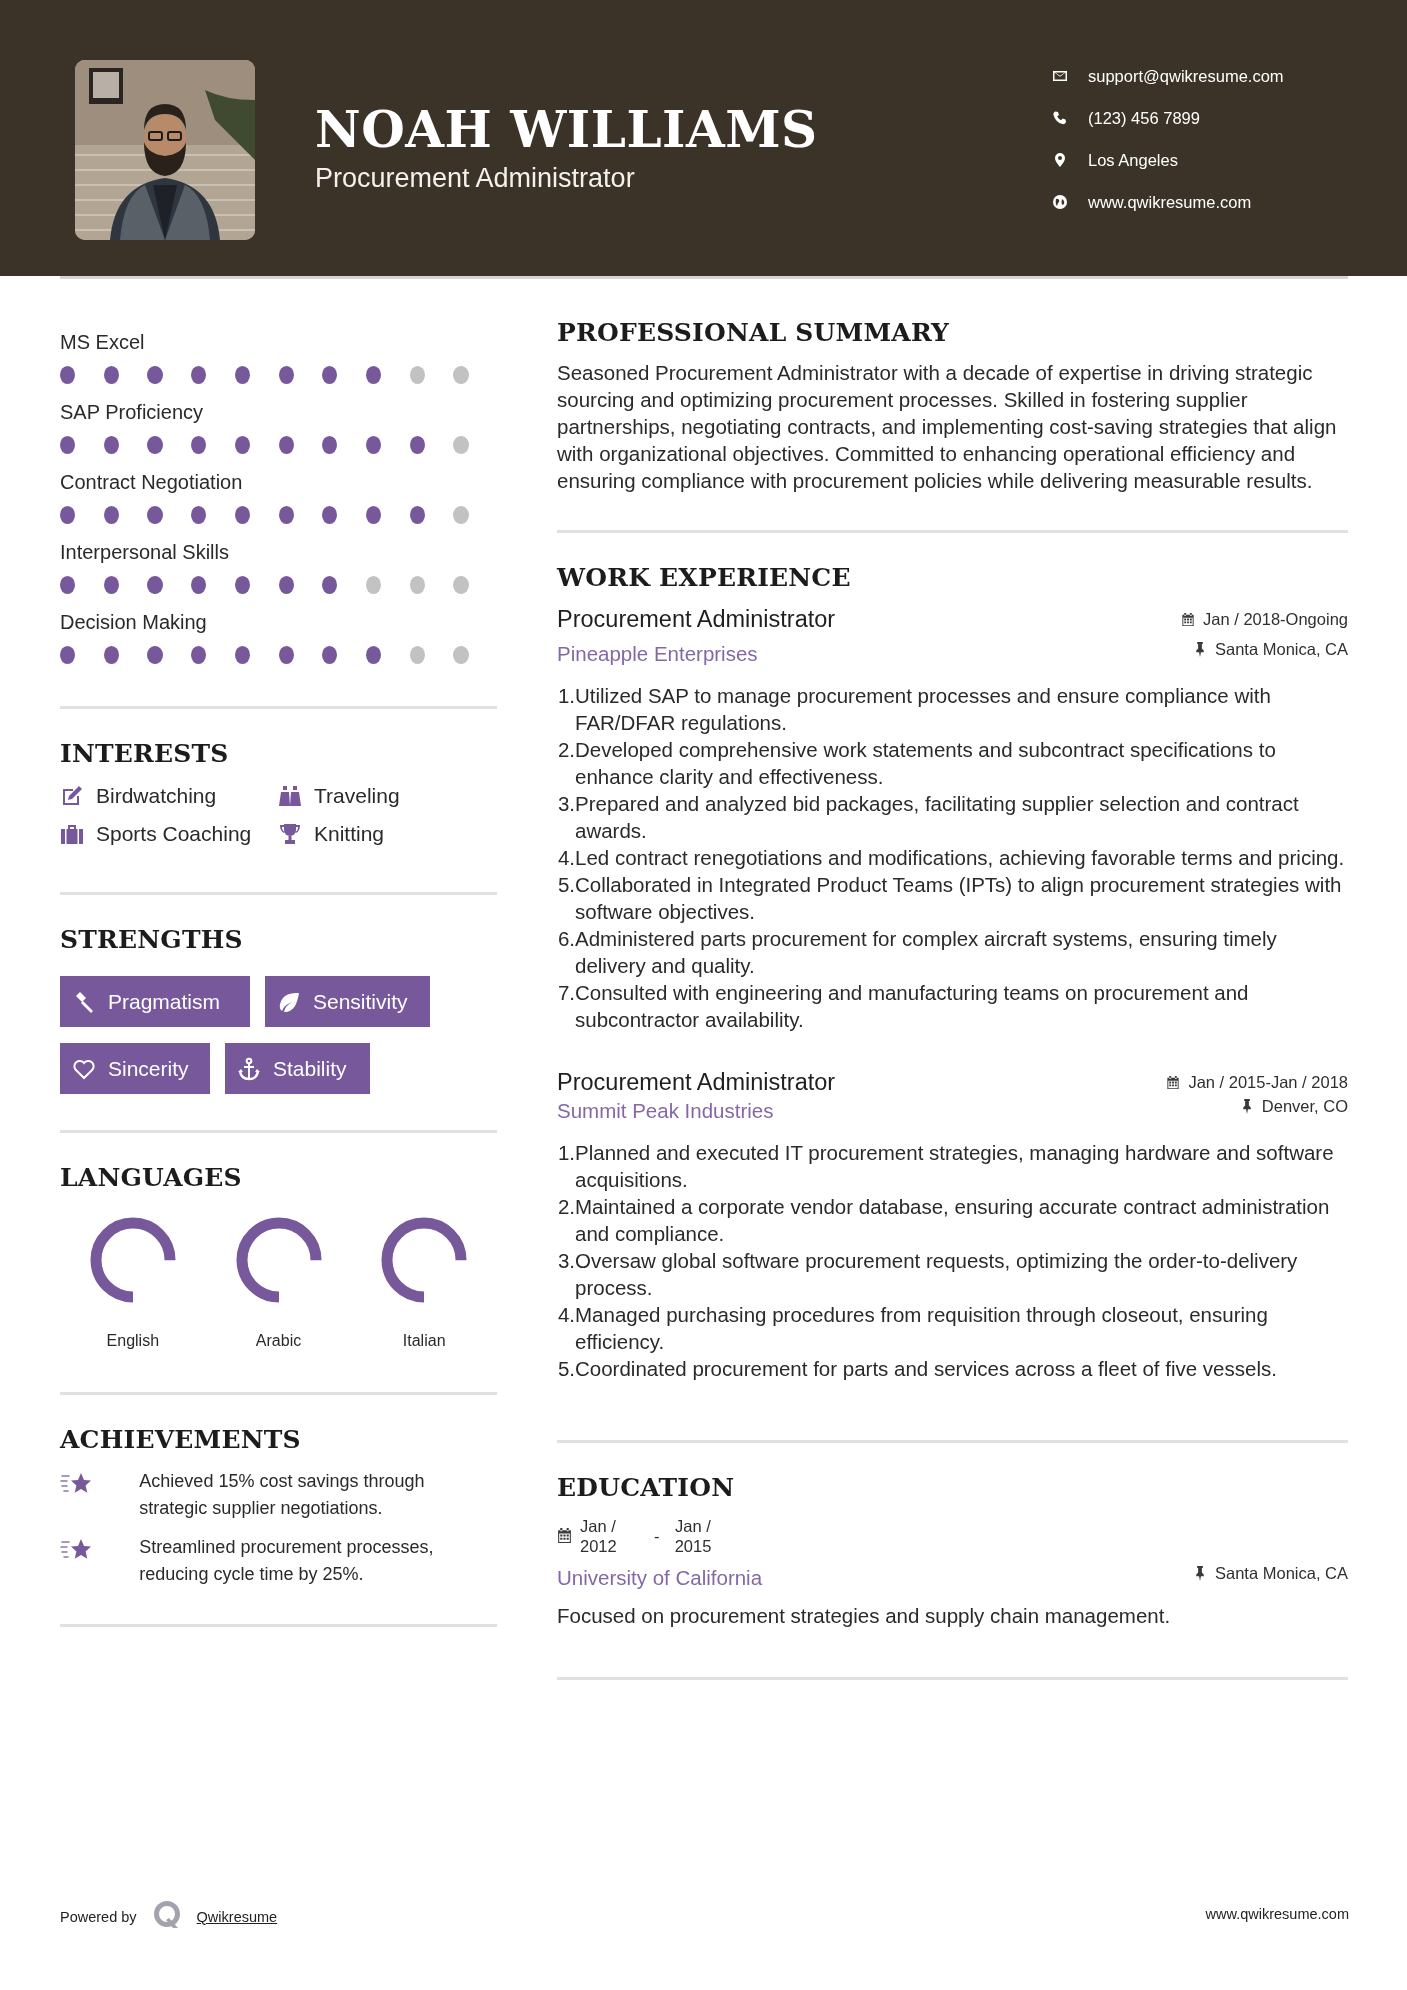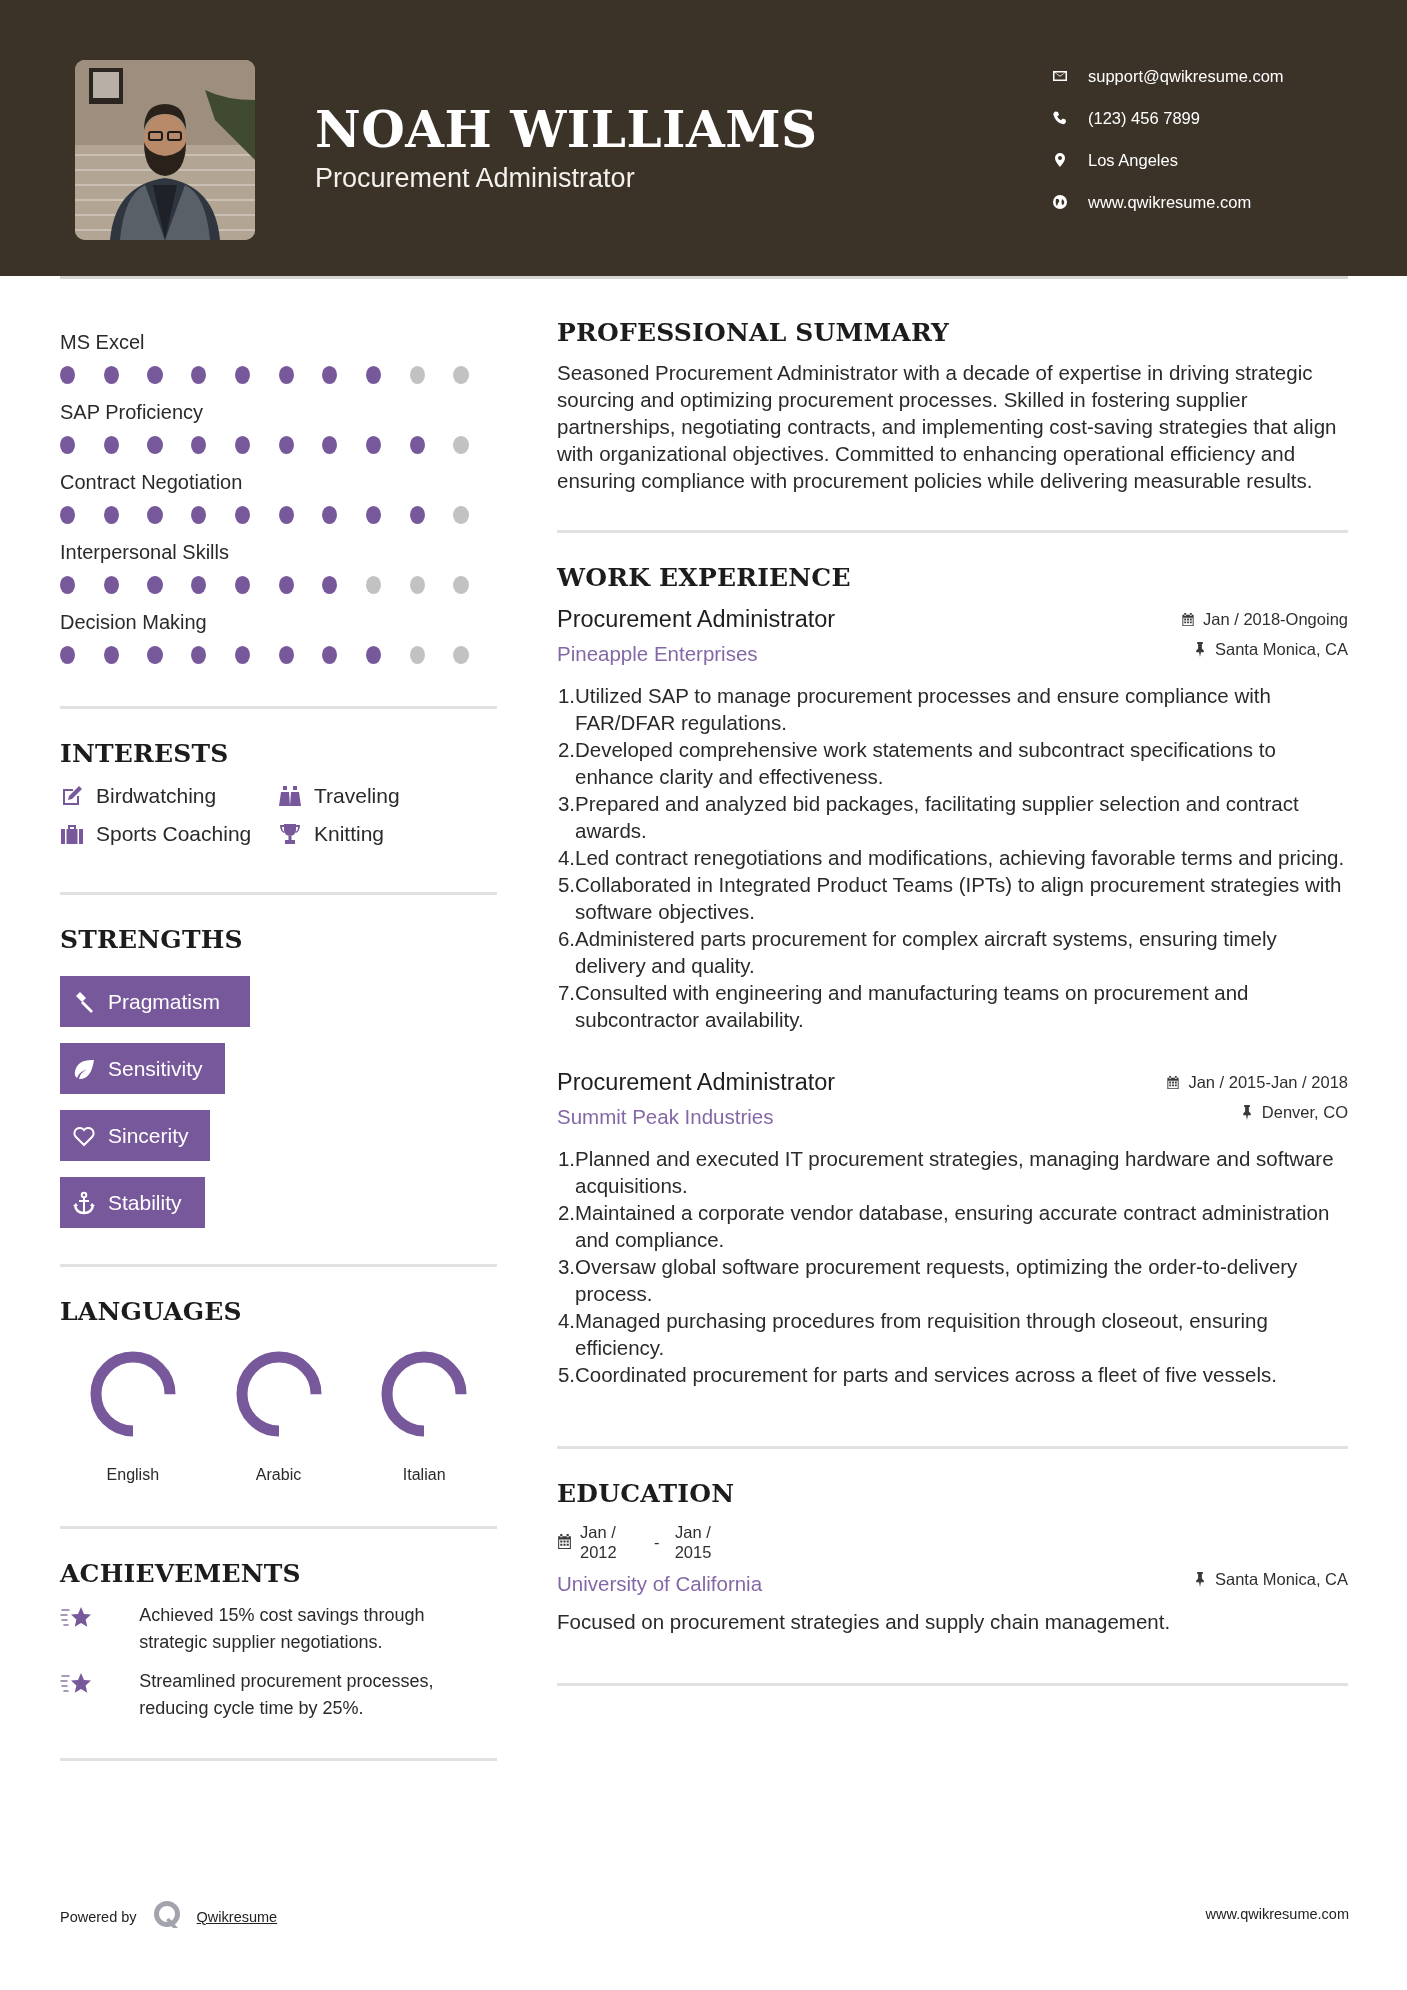--- a/index.html
+++ b/index.html
@@ -32,21 +32,21 @@
   .dot.on { background: #77589a; }
   .dot.off { background: #c2c2c2; }
 
   
   .interests { display: grid; grid-template-columns: 218px 200px; row-gap: 14px; margin-top: 16px; }
   .interest { display: flex; align-items: center; font-size: 21px; color: #2a2a2a; }
   .interest .ico { width: 36px; display: flex; align-items: center; }
   .interest .ico svg { width: 24px; height: 24px; fill: #77589a; }
 
   
-  .badges { display: flex; flex-wrap: wrap; gap: 16px 15px; margin-top: 22px; width: 420px; flex-direction: column; }
+  .badges { display: flex; flex-wrap: wrap; gap: 16px 15px; margin-top: 22px; width: 420px; }
   .badge { display: flex; align-items: center; background: #77589a; color: #fff; font-size: 21px; height: 51px; padding: 0 12px 0 12px; }
   .badge .ico { width: 36px; display: flex; align-items: center; }
   .badge .ico svg { width: 24px; height: 24px; fill: #fff; stroke: #fff; }
 
   
   .langs { display: flex; margin-top: 22px; }
   .lang { width: 146px; display: flex; flex-direction: column; align-items: center; }
   .lang svg { width: 92px; height: 92px; }
   .lang-name { margin-top: 26px; font-size: 16px; color: #2a2a2a; }
 
@@ -431,21 +431,21 @@
         <div style="margin-top: 34px;">
           <div class="job-head">
             <div class="job-role">Procurement Administrator</div>
             <div class="meta" style="margin-top:6px;">
               <svg viewBox="0 0 14 16">
                 <path d="M1 3h12v12H1z M2 6v8h10V6z M3 1h2v3H3z M9 1h2v3H9z M3 7h2v2H3z M6 7h2v2H6z M9 7h2v2H9z M3 10h2v2H3z M6 10h2v2H6z M9 10h2v2H9z" fill-rule="evenodd"></path>
               </svg>
               <span>Jan / 2015-Jan / 2018</span>
             </div>
           </div>
-          <div class="job-head" style="margin-top:6px;">
+          <div class="job-head" style="">
             <div class="job-company">Summit Peak Industries</div>
             <div class="meta">
               <svg viewBox="0 0 10 16">
                 <path d="M2 0h6v2H7v5l2 2v2H6l-1 5-1-5H1V9l2-2V2H2z"></path>
               </svg>
               <span>Denver, CO</span>
             </div>
           </div>
           <ol class="bullets">
             <li>

